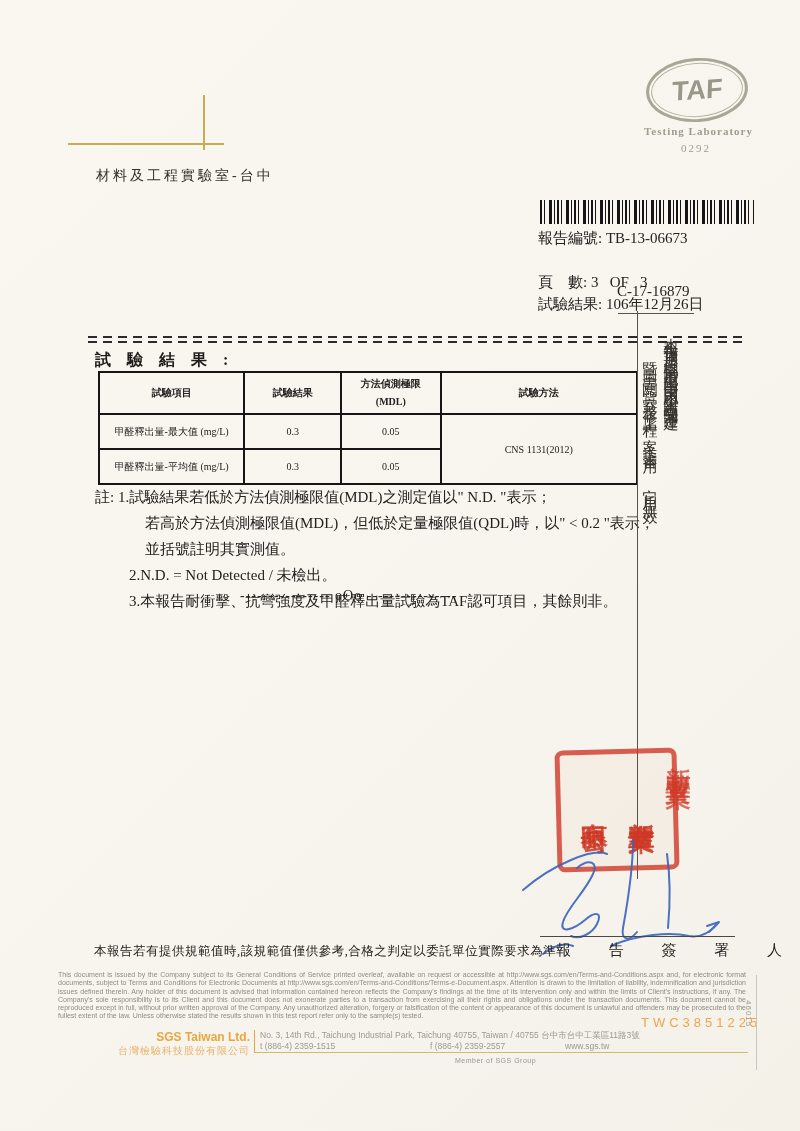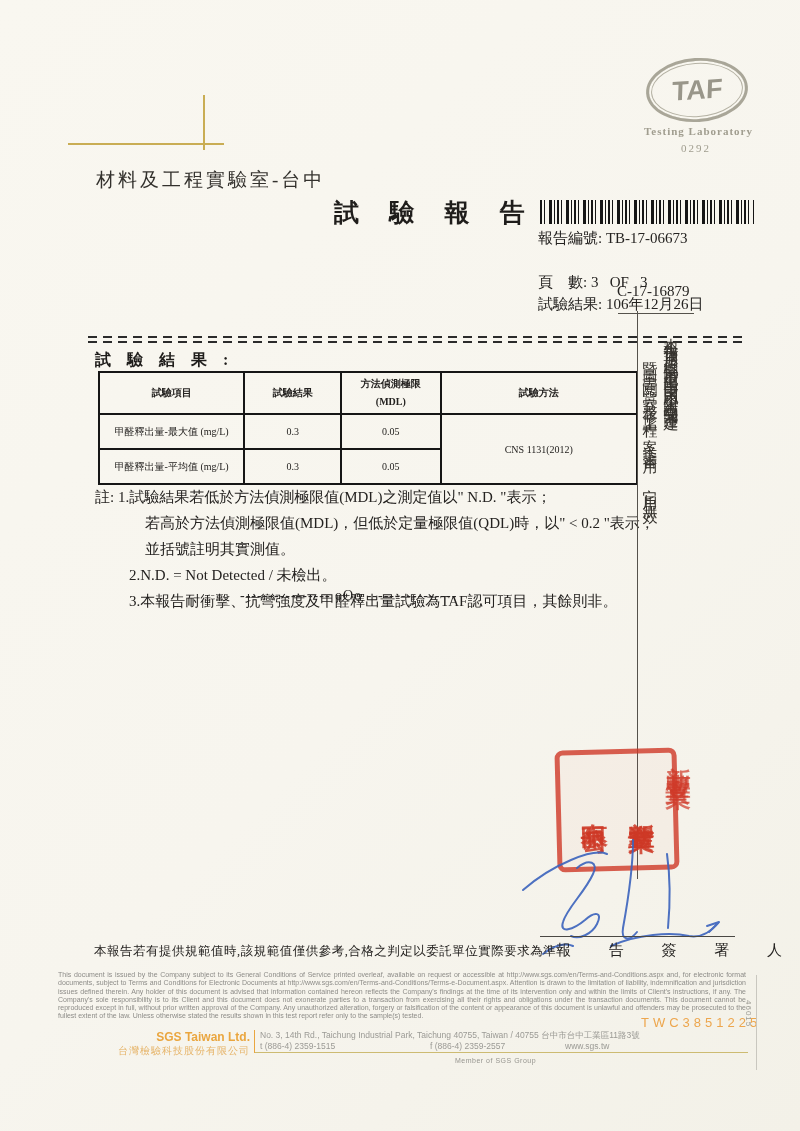--- a/index.html
+++ b/index.html
@@ -12,21 +12,21 @@
     overflow:hidden;
     font-family:"Liberation Serif","DejaVu Serif",serif;
     color:#2a2a28;
   }
   .abs{position:absolute;}
   
   .sgs-text{font-family:"Liberation Sans","DejaVu Sans",sans-serif;font-weight:bold;
     font-size:62px;line-height:48px;color:#b5b2a8;letter-spacing:-3px;transform:scaleY(.92);}
   .olive-h{height:2px;background:#c9ad54;}
   .olive-v{width:2px;background:#c9ad54;}
-  .lab-line{font-size:19px;letter-spacing:3px;color:#33312d;text-align:right;}
+  .lab-line{font-size:14px;letter-spacing:3px;color:#33312d;text-align:right;}
   
   .taf-oval{width:96px;height:58px;border:3px solid #a9a698;border-radius:50%;
     display:flex;align-items:center;justify-content:center;transform:rotate(-4deg);box-shadow:inset 0 0 0 2px #f9f7f0, inset 0 0 0 3px #b5b2a4;}
   .taf-word{font-family:"Liberation Sans",sans-serif;font-weight:bold;font-size:27px;
     color:#99968a;letter-spacing:0px;transform:skewX(-6deg);}
   .taf-sub{font-size:11px;color:#a09d8f;font-weight:bold;letter-spacing:1px;}
   .taf-num{font-size:11px;color:#a09d8f;letter-spacing:2px;}
   
   .doc-title{font-size:25px;font-weight:bold;letter-spacing:12px;color:#1f1d1b;}
   .barcode{height:24px;background:repeating-linear-gradient(90deg,
@@ -83,25 +83,24 @@
   <div class="abs olive-h" style="left:68px;top:143px;width:156px;"></div>
   <div class="abs olive-v" style="left:203px;top:95px;height:55px;"></div>
   <div class="abs lab-line" style="left:96px;top:167px;">材料及工程實驗室-台中</div>
 
   <div class="abs taf-oval" style="left:646px;top:58px;">
     <span class="taf-word">TAF</span>
   </div>
   <div class="abs taf-sub" style="left:644px;top:125px;">Testing Laboratory</div>
   <div class="abs taf-num" style="left:681px;top:142px;">0292</div>
 
-  <div class="abs doc-title" style="left:334px;top:196px;">試 驗 報 告</div>
 
   <div class="abs barcode" style="left:540px;top:200px;width:214px;"></div>
 
-  <div class="abs meta" style="left:538px;top:229px;"><span>報告編號: </span><span>TB-17-06673</span></div>
+  <div class="abs meta" style="left:538px;top:229px;"><span>報告編號: </span><span>TB-13-06673</span></div>
   <div class="abs meta" style="left:617px;top:252px;margin-top:31px;">C-17-16879</div>
   <div class="abs meta" style="left:538px;top:273px;"><span>頁    數: </span><span>3   OF   3</span></div>
   <div class="abs meta" style="left:538px;top:295px;"><span>試驗結果: </span><span>106年12月26日</span></div>
 
   <div class="abs pen-line" style="left:618px;top:313px;width:76px;height:1px;"></div>
 
   <div class="abs dashrule" style="left:88px;top:336px;width:660px;"></div>
   <div class="abs dashrule" style="left:88px;top:341px;width:660px;"></div>
 
   <div class="abs sec-head" style="left:95px;top:350px;">試 驗 結 果 :</div>

